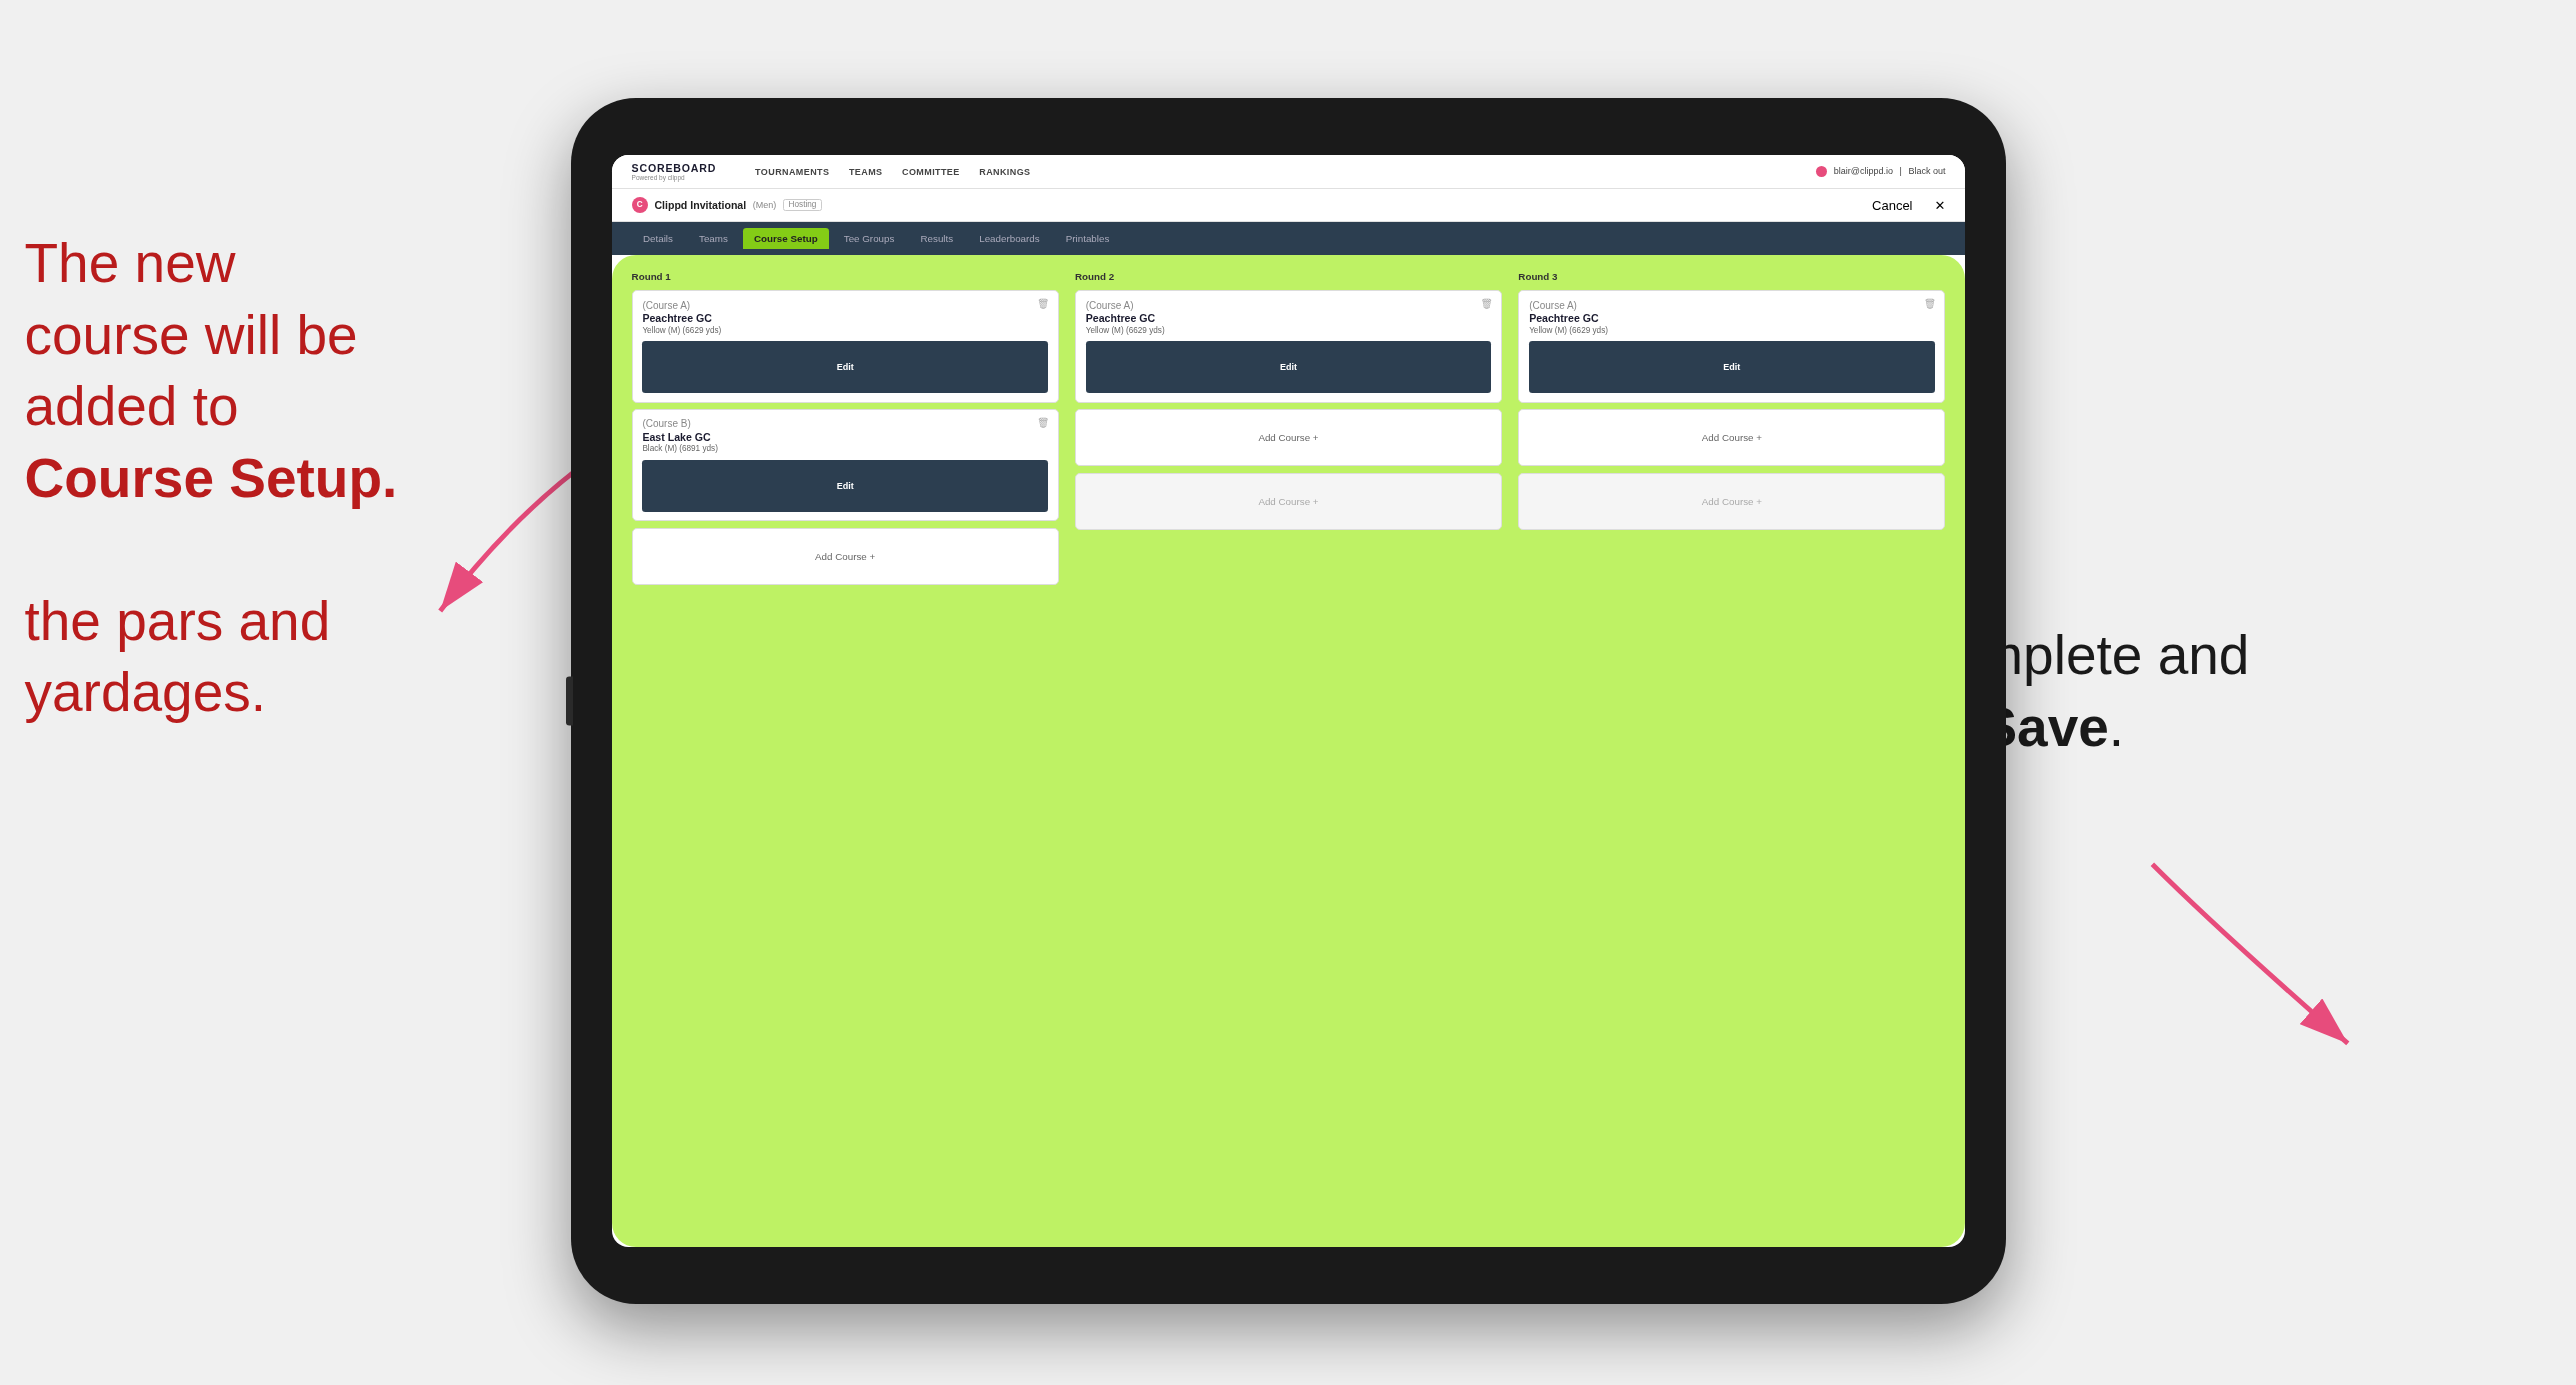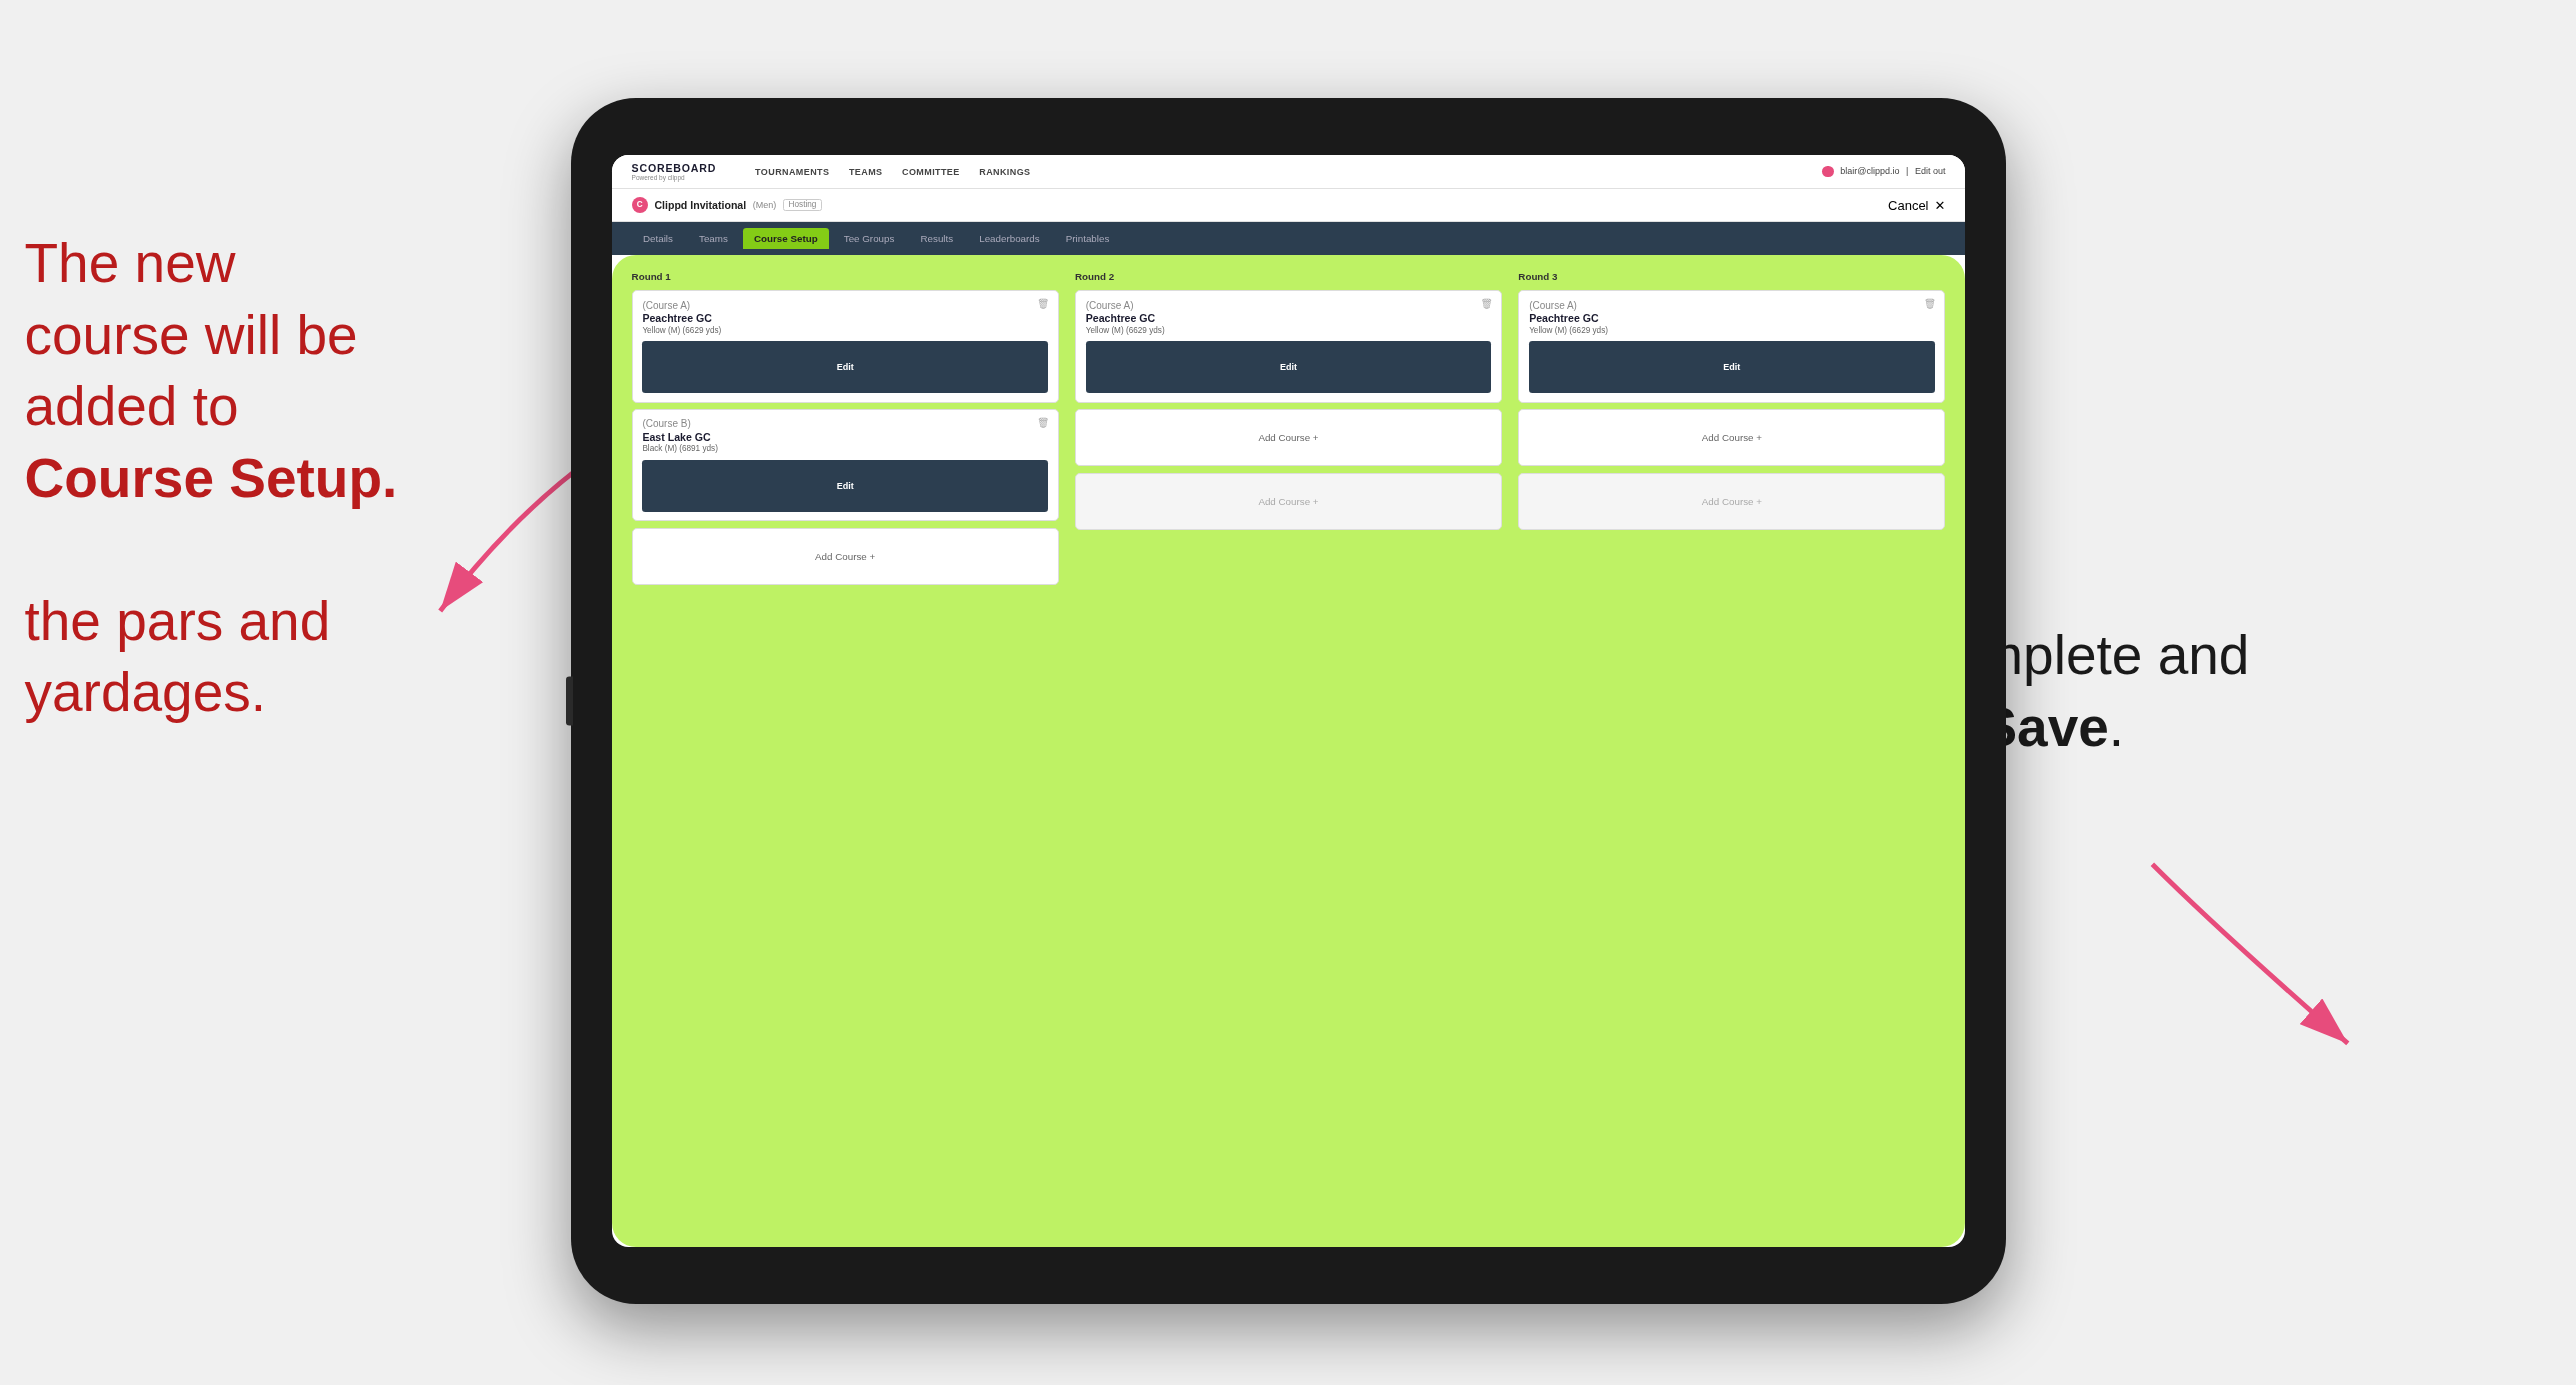--- a/index.html
+++ b/index.html
@@ -377,32 +377,32 @@
           <span class="nav-item">TOURNAMENTS</span>
           <span class="nav-item">TEAMS</span>
           <span class="nav-item">COMMITTEE</span>
           <span class="nav-item">RANKINGS</span>
         </div>
       </div>
       <div class="nav-right">
         <div class="user-dot"></div>
         <span>blair@clippd.io</span>
         <span>|</span>
-        <span style="cursor:pointer;">Edit out</span>
+        <span style="cursor:pointer;">Black out</span>
       </div>
     </div>
 
     <div class="sub-header">
       <div class="tournament-info">
         <div class="clippd-icon">C</div>
         <span class="tournament-name">Clippd Invitational</span>
         <span class="tournament-gender">(Men)</span>
         <span class="hosting-badge">Hosting</span>
       </div>
-      <div style="display:flex;align-items:flex-start;gap:6px;cursor:pointer;">
+      <div style="display:flex;align-items:flex-start;gap:22px;cursor:pointer;">
         <span>Cancel</span>
         <span>✕</span>
       </div>
     </div>
 
     <div class="tab-bar">
       <div class="tab">Details</div>
       <div class="tab">Teams</div>
       <div class="tab active">Course Setup</div>
       <div class="tab">Tee Groups</div>

